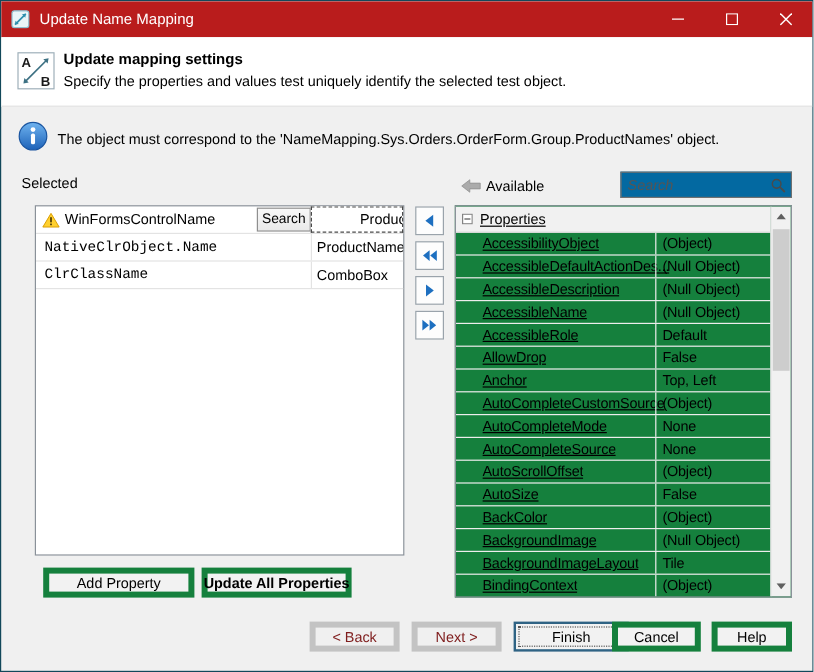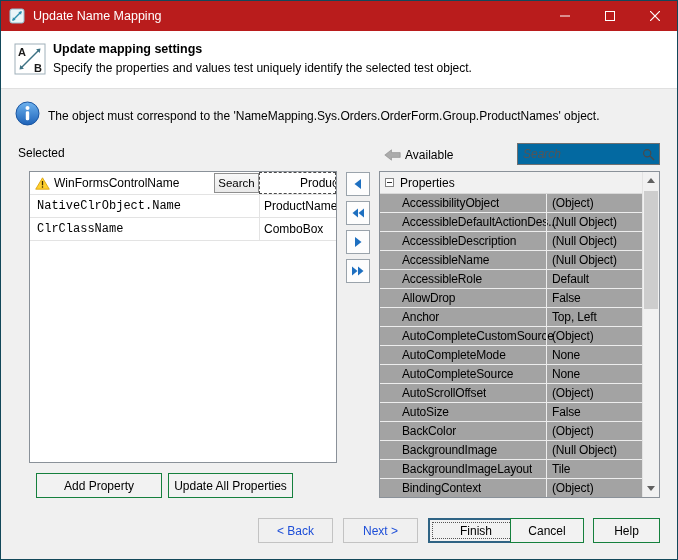--- a/index.html
+++ b/index.html
@@ -62,21 +62,21 @@
   .search-box {
     position: absolute; left: 516px; top: 142px; width: 143px; height: 22px;
     border: 1px solid #707070; background: #0369a1; font-family: "Liberation Sans", sans-serif;
     font-size: 12px; padding: 0 22px 0 5px; font-style: italic;
   }
   .search-box::placeholder { color: #555; font-style: italic; opacity: 1; }
   .search-icon { position: absolute; left: 641px; top: 147px; display: flex; }
   
   .right-panel {
     position: absolute; left: 378px; top: 170px; width: 281px; height: 327px;
-    background: #a3a3a3; border: 1px solid #8a9199; overflow: hidden;
+    background: #15803d; border: 1px solid #8a9199; overflow: hidden; text-decoration: underline;
   }
   .grid-header {
     position: relative; width: calc(100% - 17px); height: 22px;
     background: #f1f1f1; border-bottom: 1px solid #d9d9d9;
     display: flex; align-items: center;
   }
   .grid-header .collapse { margin-left: 5px; display: flex; }
   .grid-header .glabel { margin-left: 6px; }
   .prow {
     position: relative; width: calc(100% - 17px); height: 19px;
@@ -91,27 +91,27 @@
   }
   
   .vscroll { position: absolute; right: 0; top: 0; bottom: 0; width: 17px; background: #f1f1f1; border-left: 1px solid #e3e3e3; }
   .vscroll .sb-up, .vscroll .sb-down { position: absolute; left: 0; width: 16px; height: 17px; display: flex; align-items: center; justify-content: center; }
   .vscroll .sb-up { top: 0; }
   .vscroll .sb-down { bottom: 0; }
   .vscroll .thumb { position: absolute; left: 1px; top: 19px; width: 14px; height: 118px; background: #cdcdcd; }
   
   .btn {
     position: absolute; height: 25px; display: flex; align-items: center; justify-content: center;
-    background: #f2f2f2; border: 1px solid #15803d; font-size: 12px;
+    background: #f2f2f2; border: 5px solid #15803d; font-size: 12px;
     font-family: "Liberation Sans", sans-serif; cursor: default; white-space: nowrap;
   }
-  .btn.disabled { color: #1d4ed8; border-color: #c3c3c3; background: #f0f0f0; }
+  .btn.disabled { color: #7f1d1d; border-color: #c3c3c3; background: #f0f0f0; }
   .btn.default { border: 2px solid #2f6384; outline: 1px dotted #555; outline-offset: -5px; }
   #btn-add { left: 35px; top: 472px; width: 126px; }
-  #btn-update-all { left: 167px; top: 472px; width: 125px; }
+  #btn-update-all { left: 167px; top: 472px; width: 125px; font-weight: bold; }
   #btn-back { left: 257px; top: 517px; width: 75px; }
   #btn-next { left: 342px; top: 517px; width: 75px; text-align: center; }
   #btn-finish { left: 427px; top: 517px; width: 96px; }
   #btn-cancel { left: 509px; top: 517px; width: 74px; }
   #btn-help { left: 592px; top: 517px; width: 67px; }
 </style>
 </head>
 <body>
 
 <div class="window">

